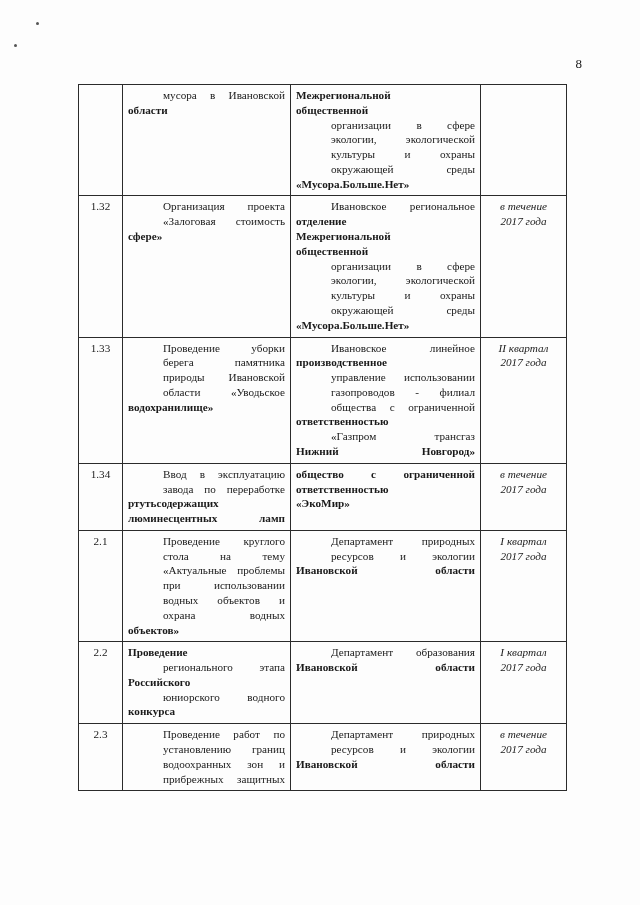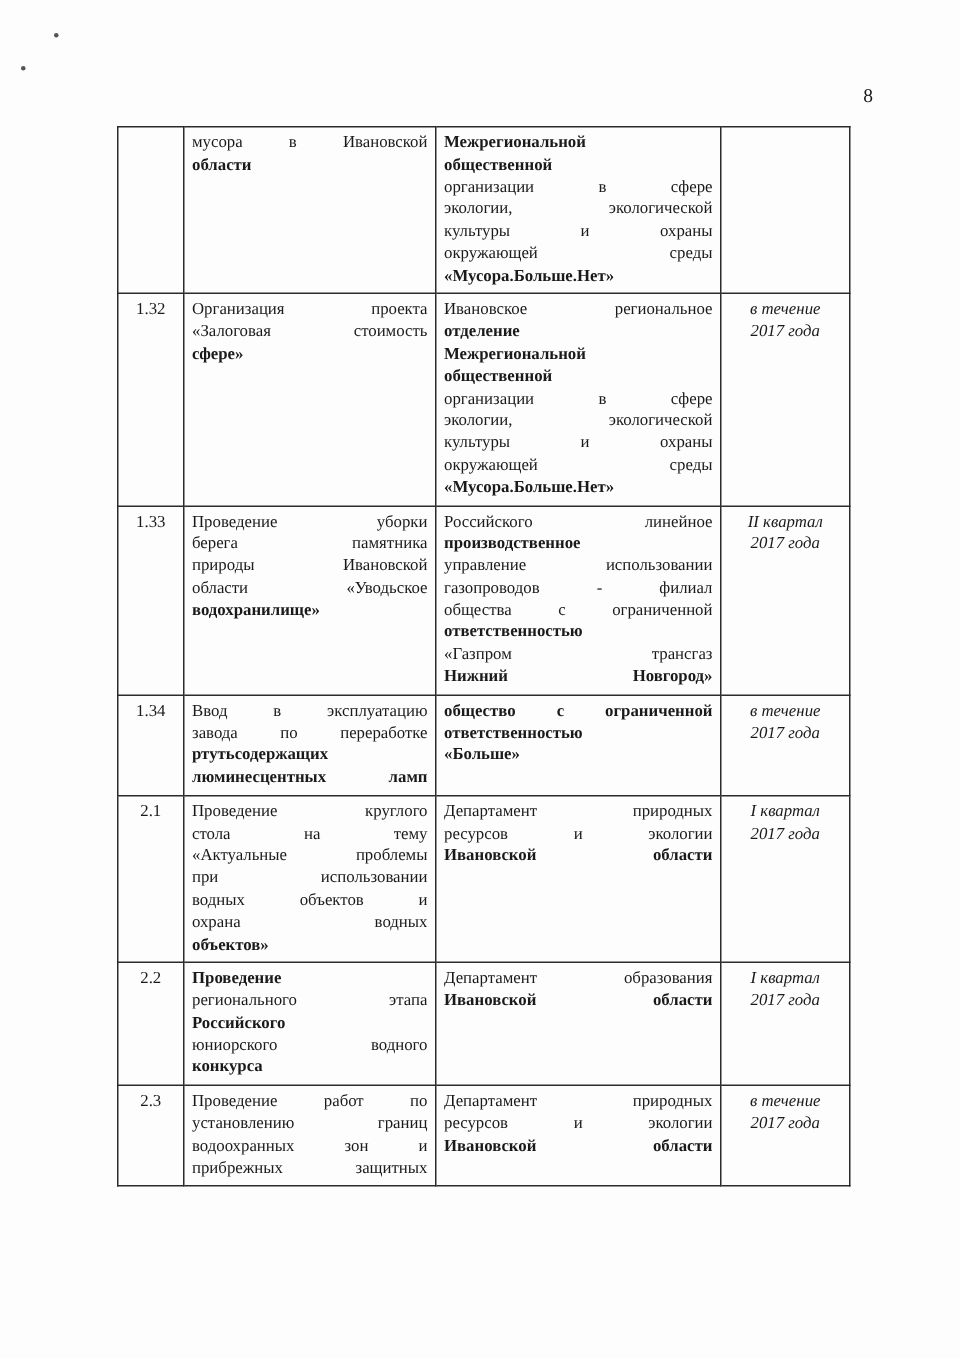--- a/index.html
+++ b/index.html
@@ -77,20 +77,21 @@
     padding: 3px 4px 4px 4px;
   }
   .line {
     display: block;
     white-space: pre-wrap;
   }
   .stretch {
     display: block;
     text-align: justify;
     text-align-last: justify;
+    margin-left: 35px;
   }
   .stretch-last {
     display: block;
     text-align: left;
     font-weight: bold;
   }
 </style>
 </head>
 <body>
 
@@ -156,21 +157,21 @@
         <tr>
           <td class="num">1.33</td>
           <td class="just">
             <span class="stretch">Проведение      уборки</span>
             <span class="stretch">берега       памятника</span>
             <span class="stretch">природы     Ивановской</span>
             <span class="stretch">области     «Уводьское</span>
             <span class="stretch-last">водохранилище»</span>
           </td>
           <td class="just">
-            <span class="stretch">Российского      линейное</span>
+            <span class="stretch">Ивановское      линейное</span>
             <span class="stretch-last">производственное</span>
             <span class="stretch">управление  использовании</span>
             <span class="stretch">газопроводов  -   филиал</span>
             <span class="stretch">общества  с  ограниченной</span>
             <span class="stretch-last">ответственностью</span>
             <span class="stretch">«Газпром        трансгаз</span>
             <span class="stretch-last">Нижний Новгород»</span>
           </td>
           <td class="center">
             <span class="line">II квартал</span>
@@ -182,21 +183,21 @@
           <td class="num">1.34</td>
           <td class="just">
             <span class="stretch">Ввод  в  эксплуатацию</span>
             <span class="stretch">завода по  переработке</span>
             <span class="stretch-last">ртутьсодержащих</span>
             <span class="stretch-last">люминесцентных ламп</span>
           </td>
           <td class="just">
             <span class="stretch-last">общество с ограниченной</span>
             <span class="stretch-last">ответственностью</span>
-            <span class="stretch-last">«Больше»</span>
+            <span class="stretch-last">«ЭкоМир»</span>
           </td>
           <td class="center">
             <span class="line">в течение</span>
             <span class="line">2017 года</span>
           </td>
         </tr>
 
 
         <tr>
           <td class="num">2.1</td>

